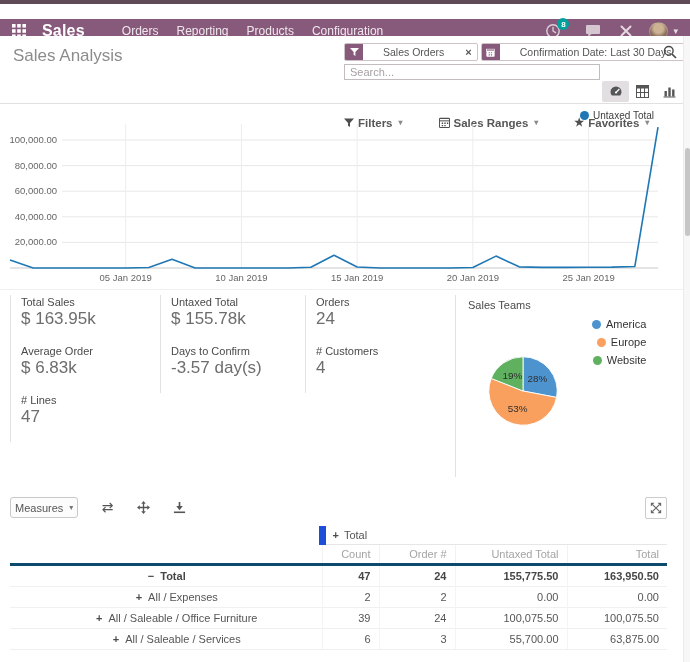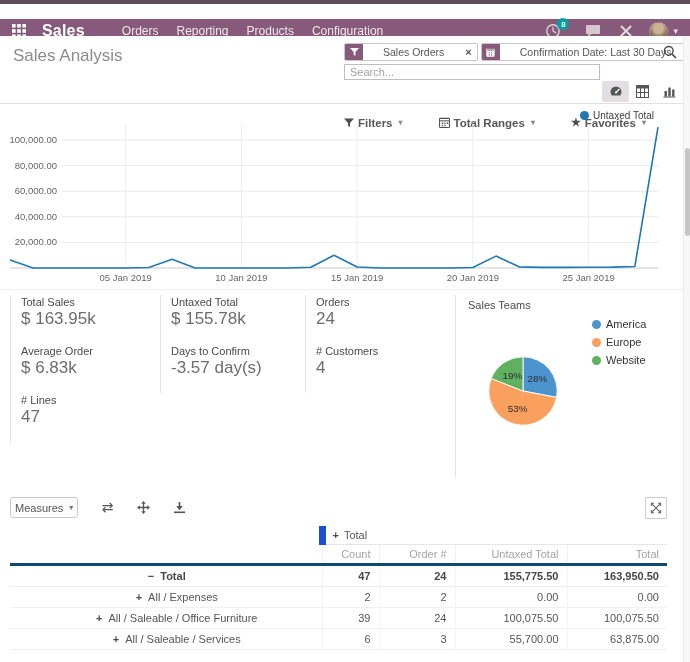--- a/index.html
+++ b/index.html
@@ -49,21 +49,21 @@
   
   #kpi-grid { position:absolute; top:295px; left:10px; display:grid; grid-template-columns:150px 145px 150px; grid-auto-rows:49px; }
   .kpi { border-left:1px solid #e2e2e2; padding:1px 0 0 10px; }
   .kpi-label { font-size:11px; color:#4a4a4a; }
   .kpi-value { font-size:17px; color:#6d6d6d; margin-top:1px; }
   #pie-section { position:absolute; left:455px; top:295px; width:226px; height:182px; border-left:1px solid #e2e2e2; }
   .pie-title { margin:4px 0 0 12px; font-size:11px; color:#4a4a4a; }
   #pie-chart { position:absolute; left:31px; top:60px; }
   #pie-chart text { font-family:"Liberation Sans", sans-serif; }
   .pie-legend { position:absolute; left:136px; top:23px; }
-  .pie-legend-item { display:flex; align-items:center; gap:5px; margin-bottom:6px; font-size:11px; color:#333; cursor:pointer; }
+  .pie-legend-item { display:flex; align-items:center; gap:5px; margin-bottom:6px; font-size:11px; color:#333; cursor:pointer;justify-content:flex-end; }
 
   
   #pivot-bar { position:absolute; top:497px; left:10px; right:23px; height:24px; }
   .measures-btn { display:inline-flex; align-items:center; gap:6px; height:21px; padding:0 4px; border:1px solid #c9c9c9; border-radius:3px; background:#fcfcfc; font-size:11px; color:#555; cursor:pointer; }
   .measures-btn .caret { font-size:8px; color:#777; }
   .pt-icon { margin-left:19px; vertical-align:middle; cursor:pointer; }
   .flip-glyph { margin-left:19px; font-size:14px; color:#555; cursor:pointer; vertical-align:middle; }
   .fullscreen-btn { position:absolute; right:0; top:0; width:22px; height:22px; border:1px solid #ccc; border-radius:2px; background:#fff; display:flex; align-items:center; justify-content:center; cursor:pointer; }
 
   #pivot-table { position:absolute; top:526px; left:10px; width:657px; border-collapse:collapse; font-size:11px; table-layout:fixed; }
@@ -180,21 +180,21 @@
           </svg>
         <span>Filters</span>
           <span class="caret">▾</span>
       </span>
       <span class="cp-btn">
         <svg width="11" height="11" viewBox="0 0 12 12">
             <rect x="0.5" y="1.5" width="11" height="10" rx="1" fill="none" stroke="#4f4f4f" stroke-width="1.1"></rect>
             <line x1="0.5" y1="4.2" x2="11.5" y2="4.2" stroke="#4f4f4f" stroke-width="1.1"></line>
             <path d="M3,6 h1.5 v1.5 h-1.5 z M5.8,6 h1.5 v1.5 h-1.5 z M8.6,6 h1.5 v1.5 h-1.5 z M3,8.6 h1.5 v1.5 h-1.5 z M5.8,8.6 h1.5 v1.5 h-1.5 z" fill="#4f4f4f"></path>
           </svg>
-        <span>Total Ranges</span>
+        <span>Sales Ranges</span>
           <span class="caret">▾</span>
       </span>
       <span class="cp-btn">
         <span class="star">★</span>
         <span>Favorites</span>
           <span class="caret">▾</span>
       </span>
     </div>
 
     <div class="view-switcher">

